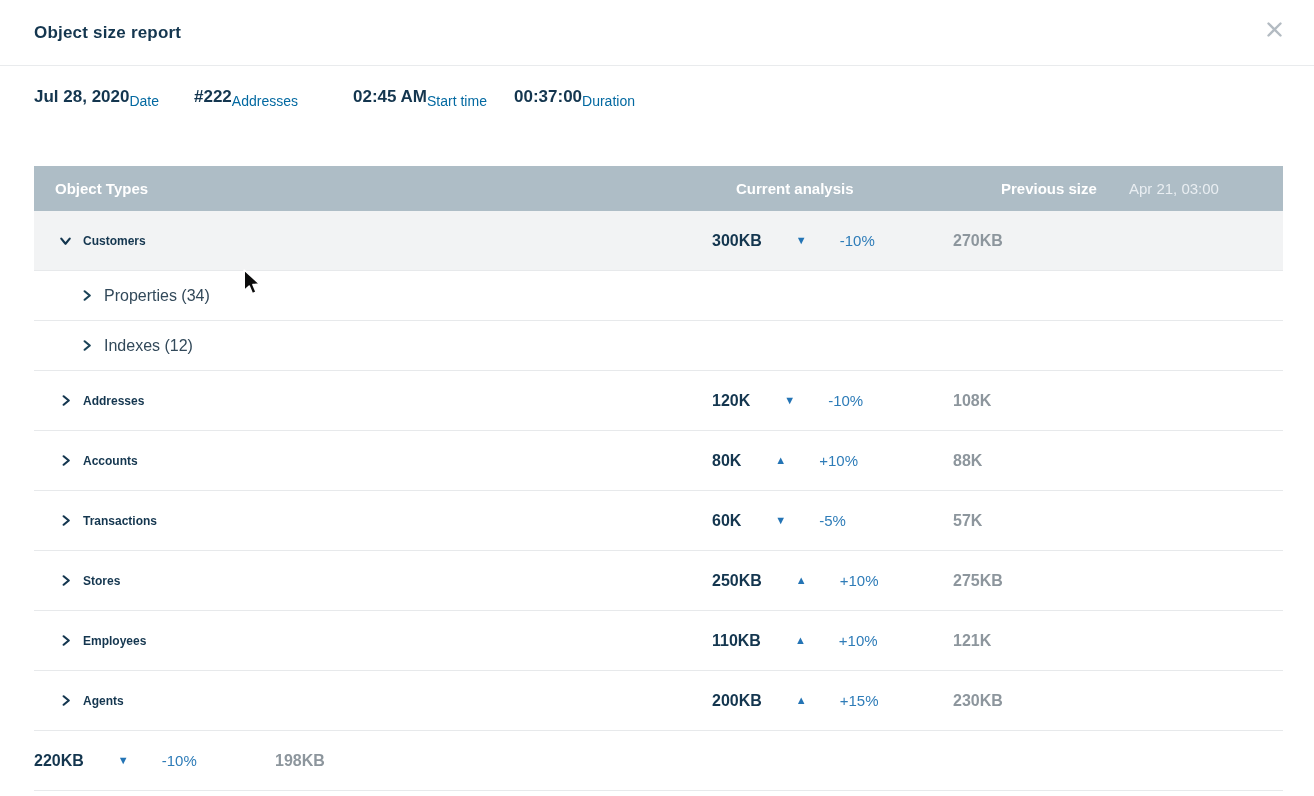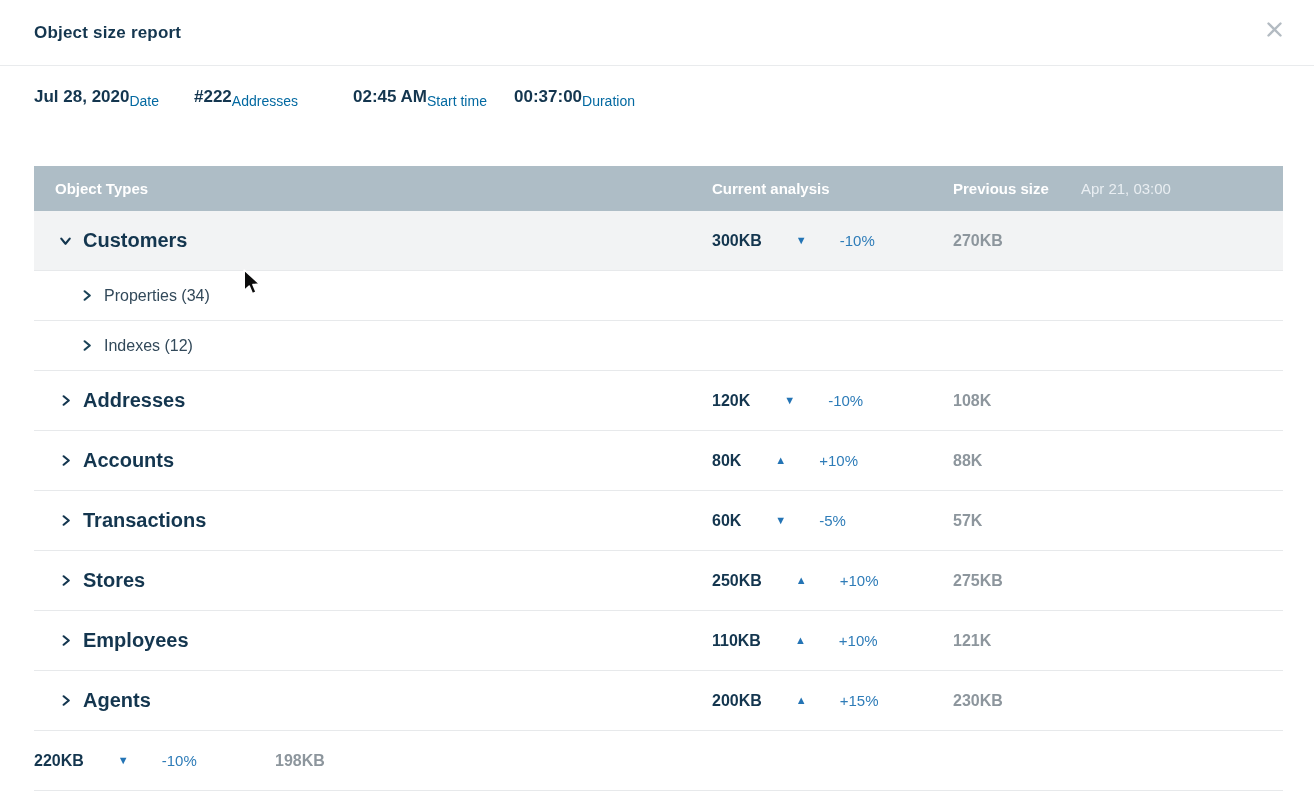--- a/index.html
+++ b/index.html
@@ -18,41 +18,41 @@
   .meta { display:flex; padding:21px 0 0 34px; }
   .meta-item { display:flex; flex-direction:row; }
   .meta-item:nth-child(1){ width:160px; }
   .meta-item:nth-child(2){ width:159px; }
   .meta-item:nth-child(3){ width:161px; }
   .meta-value { font-size:17px; font-weight:bold; color:#14364f; line-height:20px; }
   .meta-label { font-size:14px; color:#0369a1; margin-top:6px; line-height:16px;text-align:right; }
 
   
   .table { position:absolute; left:34px; top:166px; width:1249px; }
-  .thead { height:45px; background:#aebdc6; display:flex; align-items:center; }
+  .thead { height:45px; background:#aebdc6; display:flex; align-items:center;gap:24px; }
   .th-name  { width:678px; padding-left:21px; font-size:15px; font-weight:bold; color:#ffffff; }
   .th-cur   { width:241px; font-size:15px; font-weight:bold; color:#ffffff; }
   .th-prev  { flex:1; display:flex; align-items:center; }
   .th-prev-label { font-size:15px; font-weight:bold; color:#ffffff; }
   .th-prev-date  { font-size:15px; color:#e9eef2; margin-left:32px; }
 
   .row { display:flex; align-items:center; height:60px; background:#fff;
          border-bottom:1px solid #e7e9eb; }
   .row.first { background:#f2f3f4; }
   .row.sub { height:50px; }
 
   .col-name { width:678px; display:flex; align-items:center; }
   .col-cur  { width:241px; display:flex; align-items:center;gap:24px; }
   .col-prev { flex:1; }
 
   .chev { width:16px; height:16px; margin-left:23px; display:flex;
           align-items:center; justify-content:center; cursor:pointer; flex:none; }
   .chev.down svg { transform:rotate(90deg); }
   .chev.sub-indent { margin-left:44px; }
-  .row-name { font-size:20px; font-weight:bold; color:#14364f; margin-left:10px; }
+  .row-name { font-size:12px; font-weight:bold; color:#14364f; margin-left:10px; }
   .sub-name { font-size:16px; font-weight:normal; color:#32495a; margin-left:10px; }
 
   .size-val { font-size:16px; font-weight:bold; color:#14364f; }
   .tri { font-size:11px; color:#2474b5; margin:0 9px 0 10px; position:relative; top:-1px; }
   .pct { font-size:15px; color:#2e7cb8; }
   .prev-val { font-size:16px; font-weight:bold; color:#8d969d; }
 
   
   .cursor { position:absolute; left:241px; top:268px; pointer-events:none; }
 </style>

